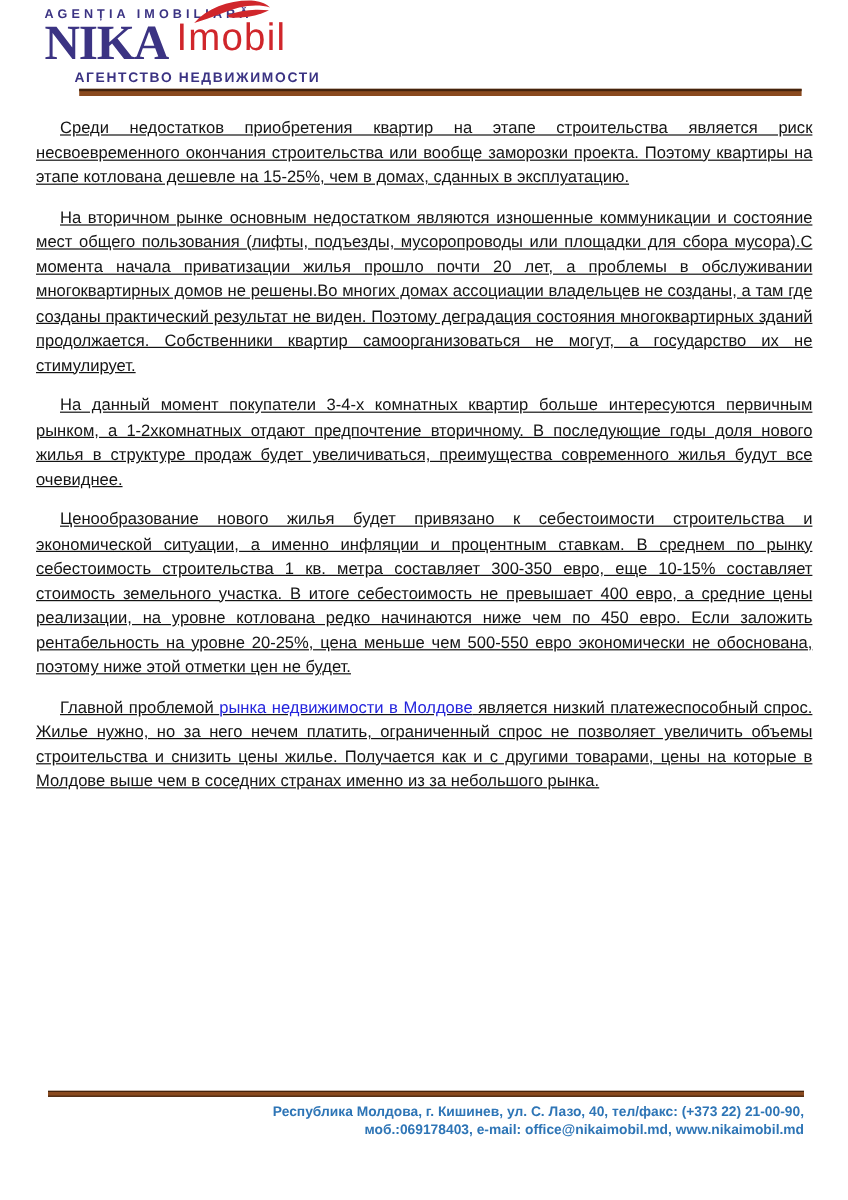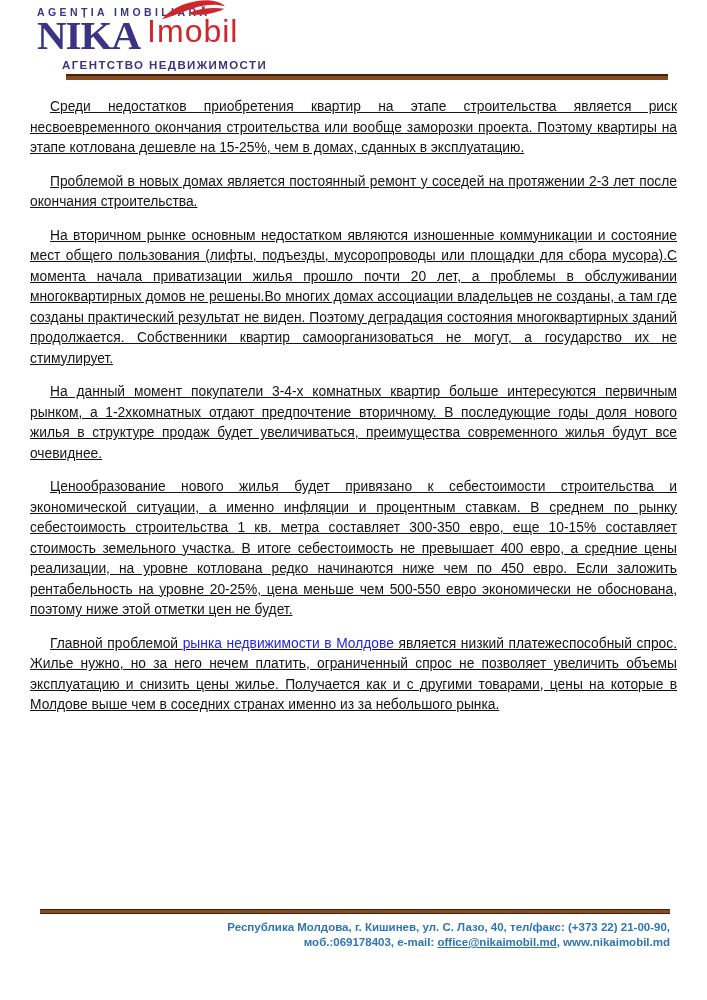--- a/index.html
+++ b/index.html
@@ -52,21 +52,21 @@
   .footer-rule {
     height: 3px; background: var(--brown);
     border-top: 1px solid var(--brown-dark);
     border-bottom: 1px solid var(--brown-dark);
   }
   .footer-text {
     margin-top: 6px; text-align: right;
     color: var(--footer-blue); font-weight: bold;
     font-size: 11.5px; line-height: 15px;
   }
-  .email-link { color: var(--footer-blue); text-decoration: underline; cursor: pointer; }
+  .email-link { color: var(--footer-blue); cursor: pointer; }
 </style>
 </head>
 <body>
 
 <div class="page">
 
   <header class="letterhead">
     <div class="logo">
       <div class="logo-top">AGENȚIA IMOBILIARĂ</div>
       <div class="logo-mid">
@@ -79,25 +79,24 @@
           <span class="logo-imobil">Imobil</span>
         </span>
       </div>
       <div class="logo-bottom">АГЕНТСТВО НЕДВИЖИМОСТИ</div>
     </div>
     <div class="header-rule"></div>
   </header>
 
   <main class="doc-body">
     <p>Среди недостатков приобретения квартир на этапе строительства является риск несвоевременного окончания строительства или вообще заморозки проекта. Поэтому квартиры на этапе котлована дешевле на 15-25%, чем в домах, сданных в эксплуатацию.</p>
-    <p>Проблемой в новых домах является постоянный ремонт у соседей на протяжении 2-3 лет после окончания строительства.</p>
     <p>На вторичном рынке основным недостатком являются изношенные коммуникации и состояние мест общего пользования (лифты, подъезды, мусоропроводы или площадки для сбора мусора).С момента начала приватизации жилья прошло почти 20 лет, а проблемы в обслуживании многоквартирных домов не решены.Во многих домах ассоциации владельцев не созданы, а там где созданы практический результат не виден. Поэтому деградация состояния многоквартирных зданий продолжается. Собственники квартир самоорганизоваться не могут, а государство их не стимулирует.</p>
     <p>На данный момент покупатели 3-4-х комнатных квартир больше интересуются первичным рынком, а 1-2хкомнатных отдают предпочтение вторичному. В последующие годы доля нового жилья в структуре продаж будет увеличиваться, преимущества современного жилья будут все очевиднее.</p>
     <p>Ценообразование нового жилья будет привязано к себестоимости строительства и экономической ситуации, а именно инфляции и процентным ставкам. В среднем по рынку себестоимость строительства 1 кв. метра составляет 300-350 евро, еще 10-15% составляет стоимость земельного участка. В итоге себестоимость не превышает 400 евро, а средние цены реализации, на уровне котлована редко начинаются ниже чем по 450 евро. Если заложить рентабельность на уровне 20-25%, цена меньше чем 500-550 евро экономически не обоснована, поэтому ниже этой отметки цен не будет.</p>
-    <p><span>Главной проблемой </span><a class="doc-link">рынка недвижимости в Молдове</a><span> является низкий платежеспособный спрос. Жилье нужно, но за него нечем платить, ограниченный спрос не позволяет увеличить объемы эксплуатацию и снизить цены жилье. Получается как и с другими товарами, цены на которые в Молдове выше чем в соседних странах именно из за небольшого рынка.</span></p>
+    <p><span>Главной проблемой </span><a class="doc-link">рынка недвижимости в Молдове</a><span> является низкий платежеспособный спрос. Жилье нужно, но за него нечем платить, ограниченный спрос не позволяет увеличить объемы строительства и снизить цены жилье. Получается как и с другими товарами, цены на которые в Молдове выше чем в соседних странах именно из за небольшого рынка.</span></p>
   </main>
 
   <footer class="page-footer">
     <div class="footer-rule"></div>
     <div class="footer-text">
       <div>Республика Молдова, г. Кишинев, ул. С. Лазо, 40, тел/факс: (+373 22) 21-00-90,</div>
       <div><span>моб.:069178403, e-mail: </span><a class="email-link">office@nikaimobil.md</a><span>, www.nikaimobil.md</span></div>
     </div>
   </footer>
 

